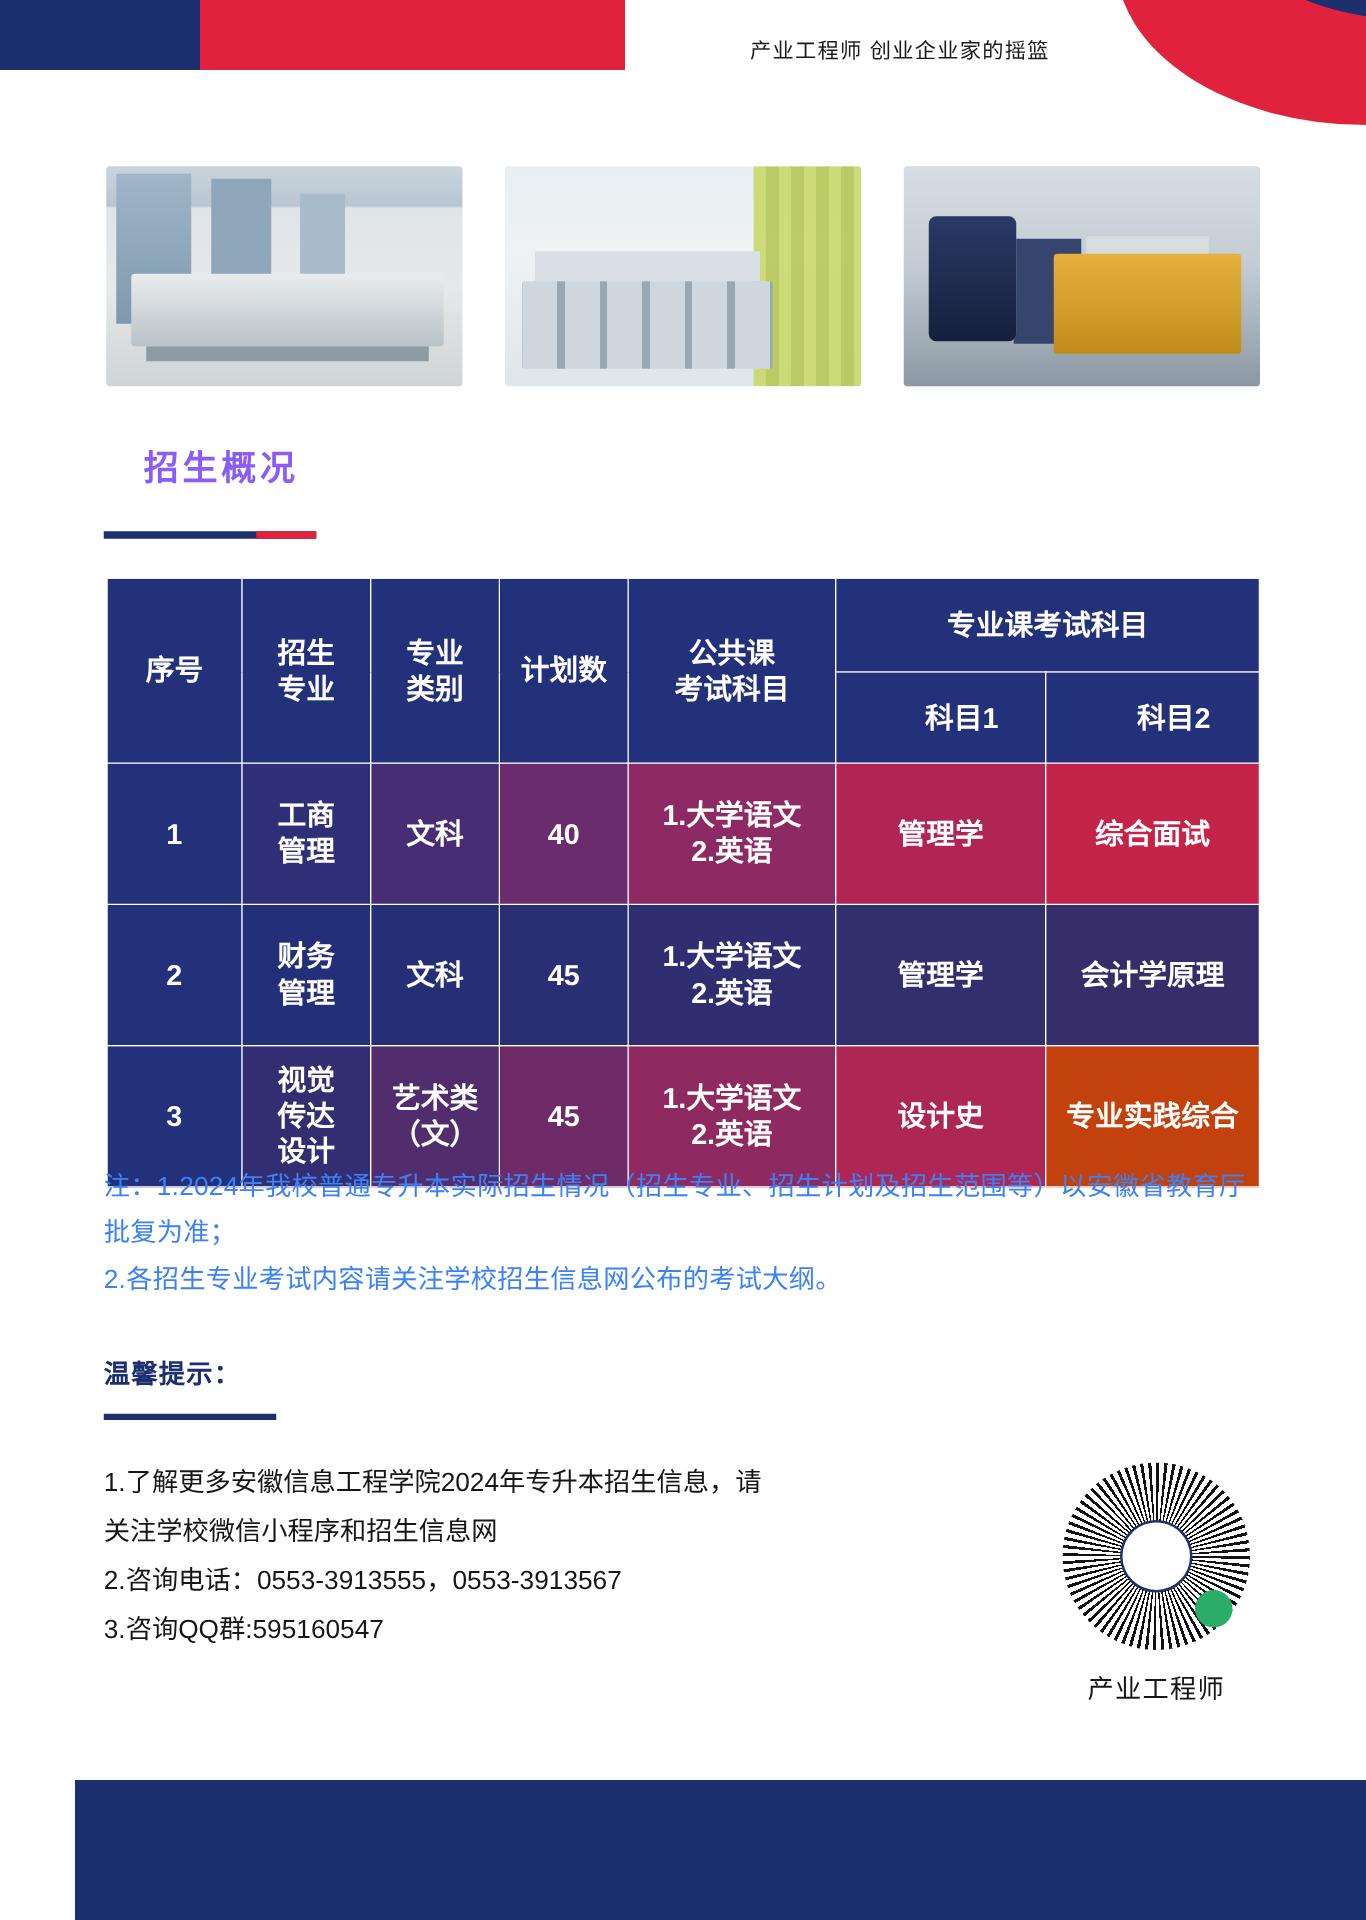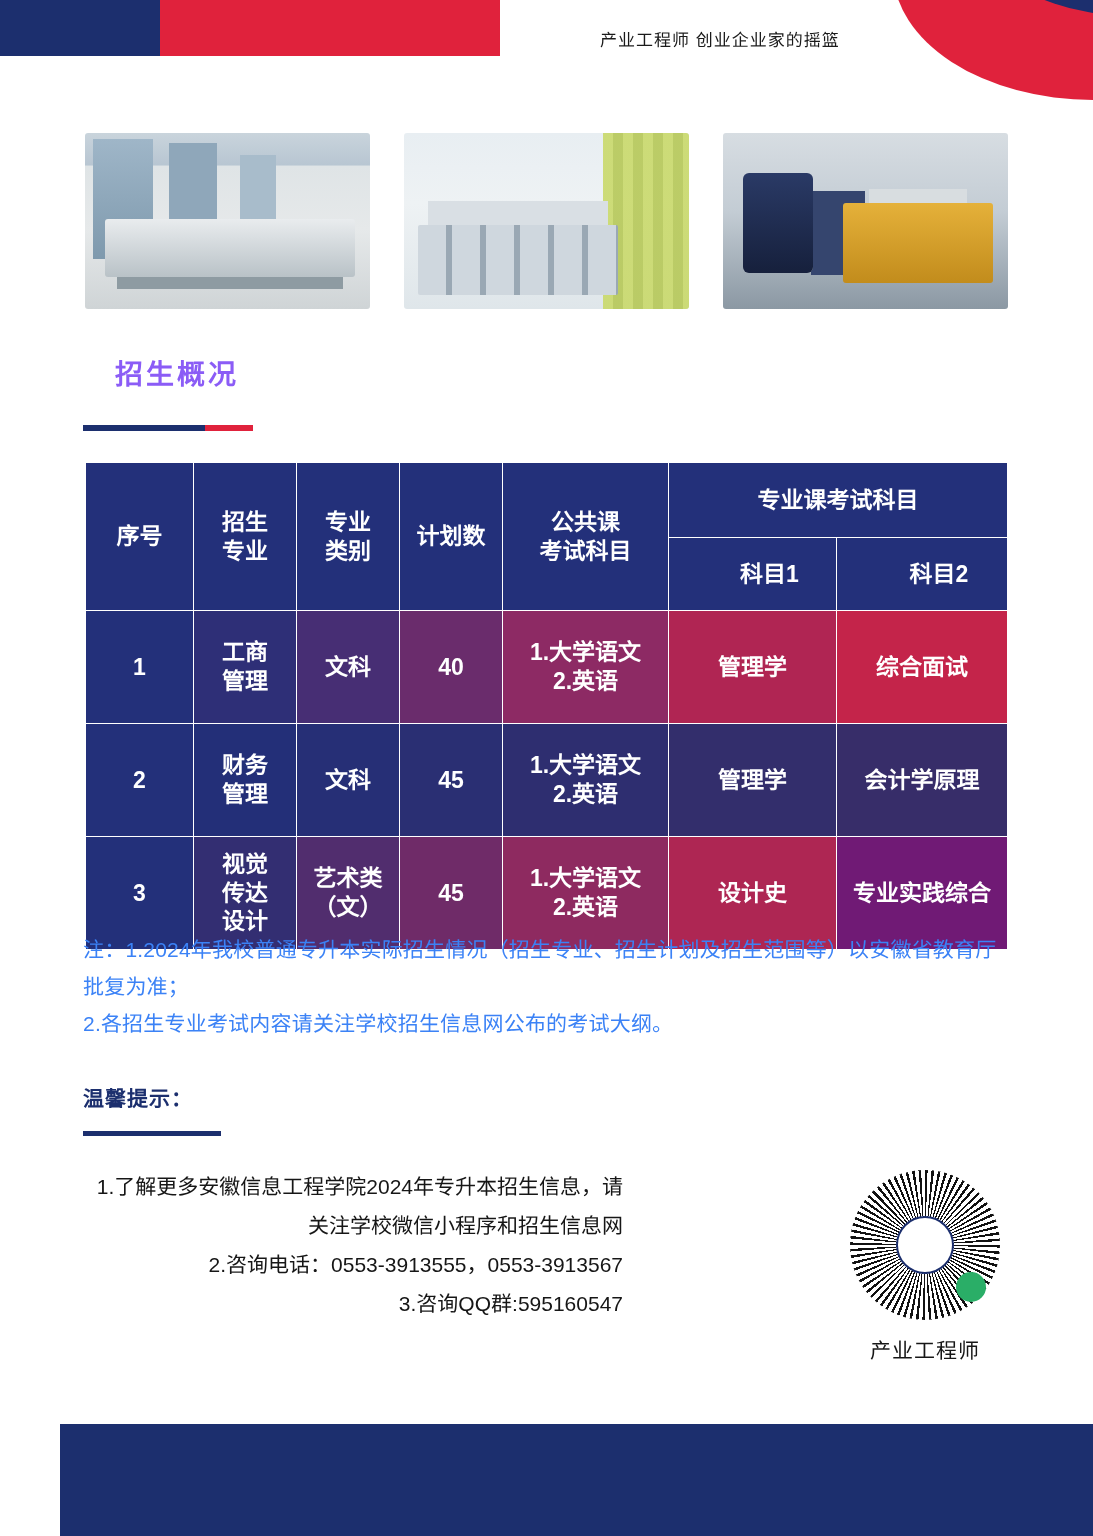--- a/index.html
+++ b/index.html
@@ -222,21 +222,21 @@
   .r2 td:nth-child(5) { background:#2e2e70; }
   .r2 td:nth-child(6) { background:#332e6c; }
   .r2 td:nth-child(7) { background:#372d69; }
 
   .r3 td:nth-child(1) { background:#23307a; }
   .r3 td:nth-child(2) { background:#332e72; }
   .r3 td:nth-child(3) { background:#512d6e; }
   .r3 td:nth-child(4) { background:#6f2b68; }
   .r3 td:nth-child(5) { background:#8e2a60; }
   .r3 td:nth-child(6) { background:#ae2653; }
-  .r3 td:nth-child(7) { background:#701a75; }
+  .r3 td:nth-child(7) { background:#c2410c; }
 
   
   .notes {
     position: absolute;
     top: 932px;
     left: 83px;
     width: 920px;
     font-size: 21px;
     line-height: 1.75;
     color: #3b82f6;
@@ -262,21 +262,20 @@
     background: #1c2f6e;
   }
   .tips-list {
     position: absolute;
     top: 1168px;
     left: 83px;
     width: 540px;
     font-size: 21px;
     line-height: 1.85;
     color: #161616;
-    text-align: right;
   }
 
   
   .qr-area {
     position: absolute;
     top: 1170px;
     left: 645px;
     width: 360px;
     height: 220px;
   }

